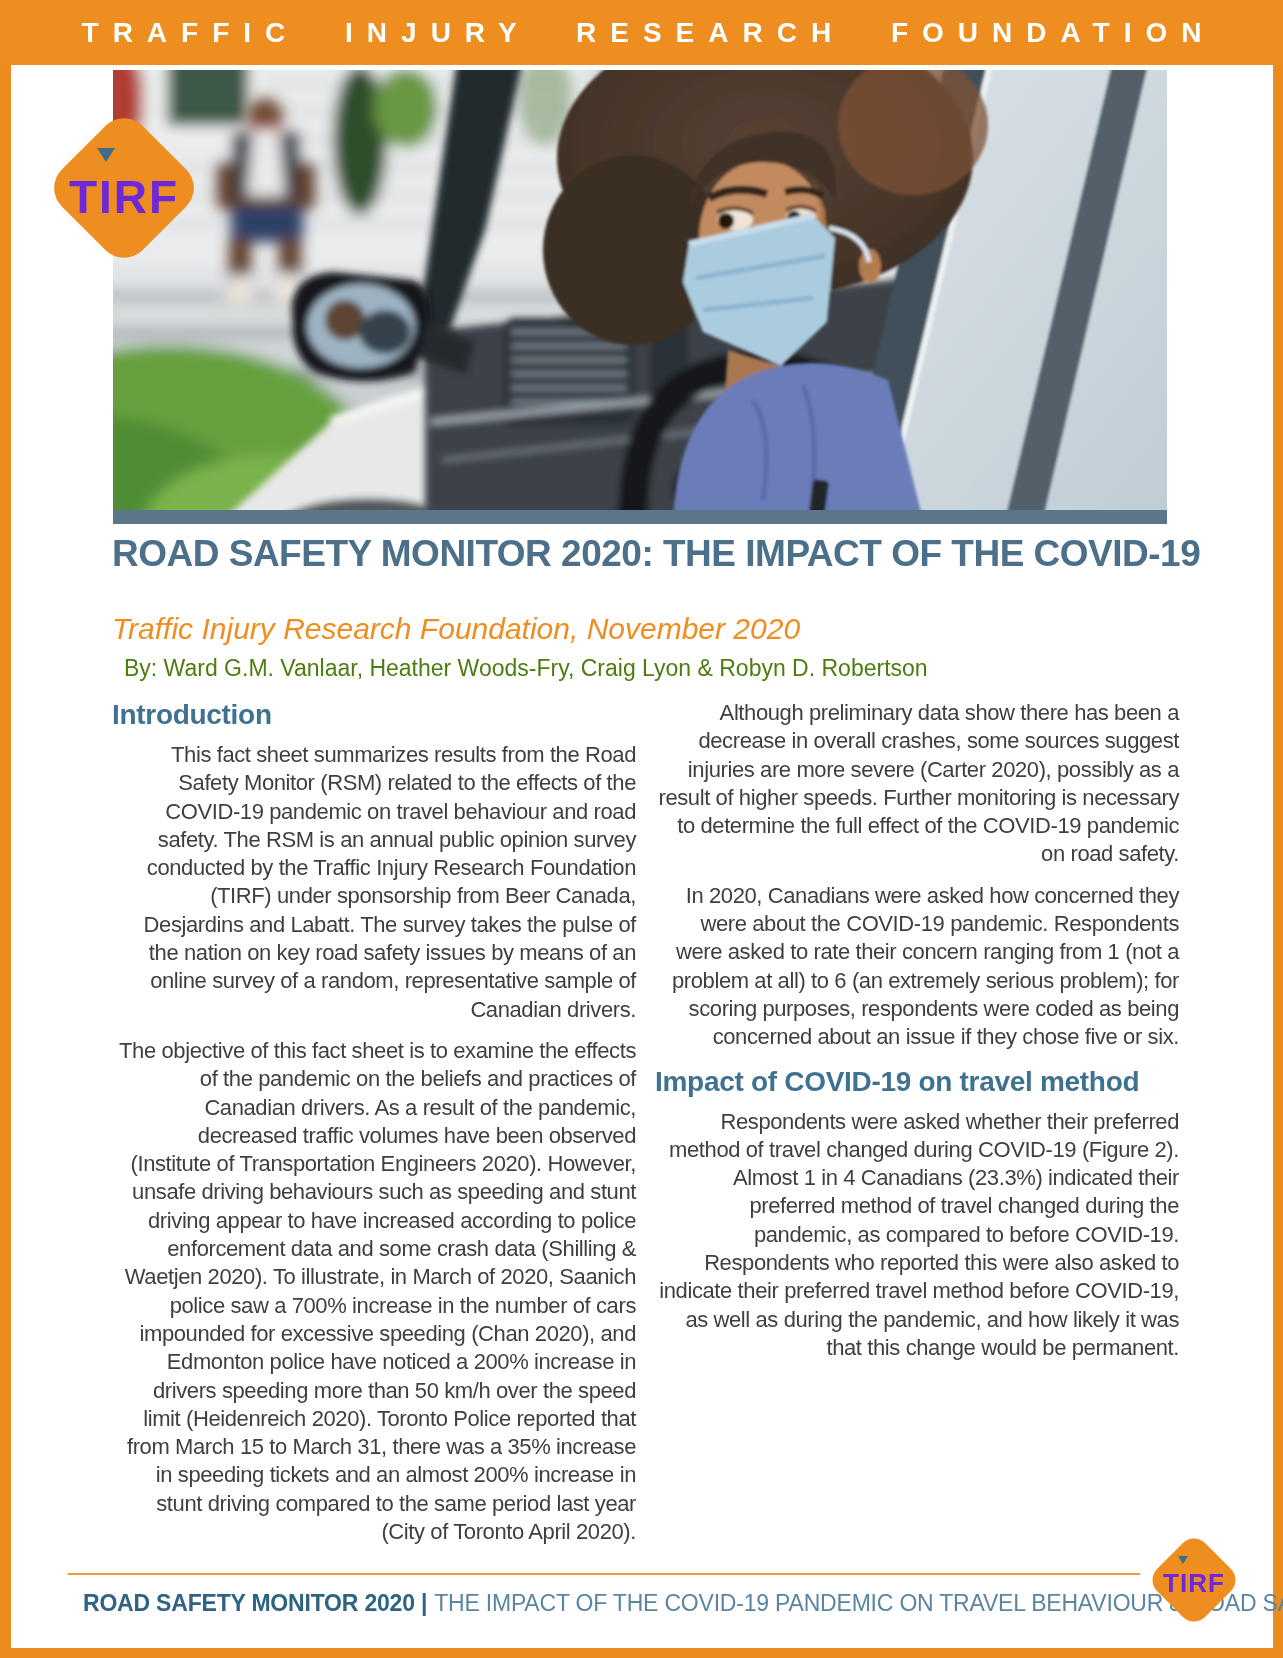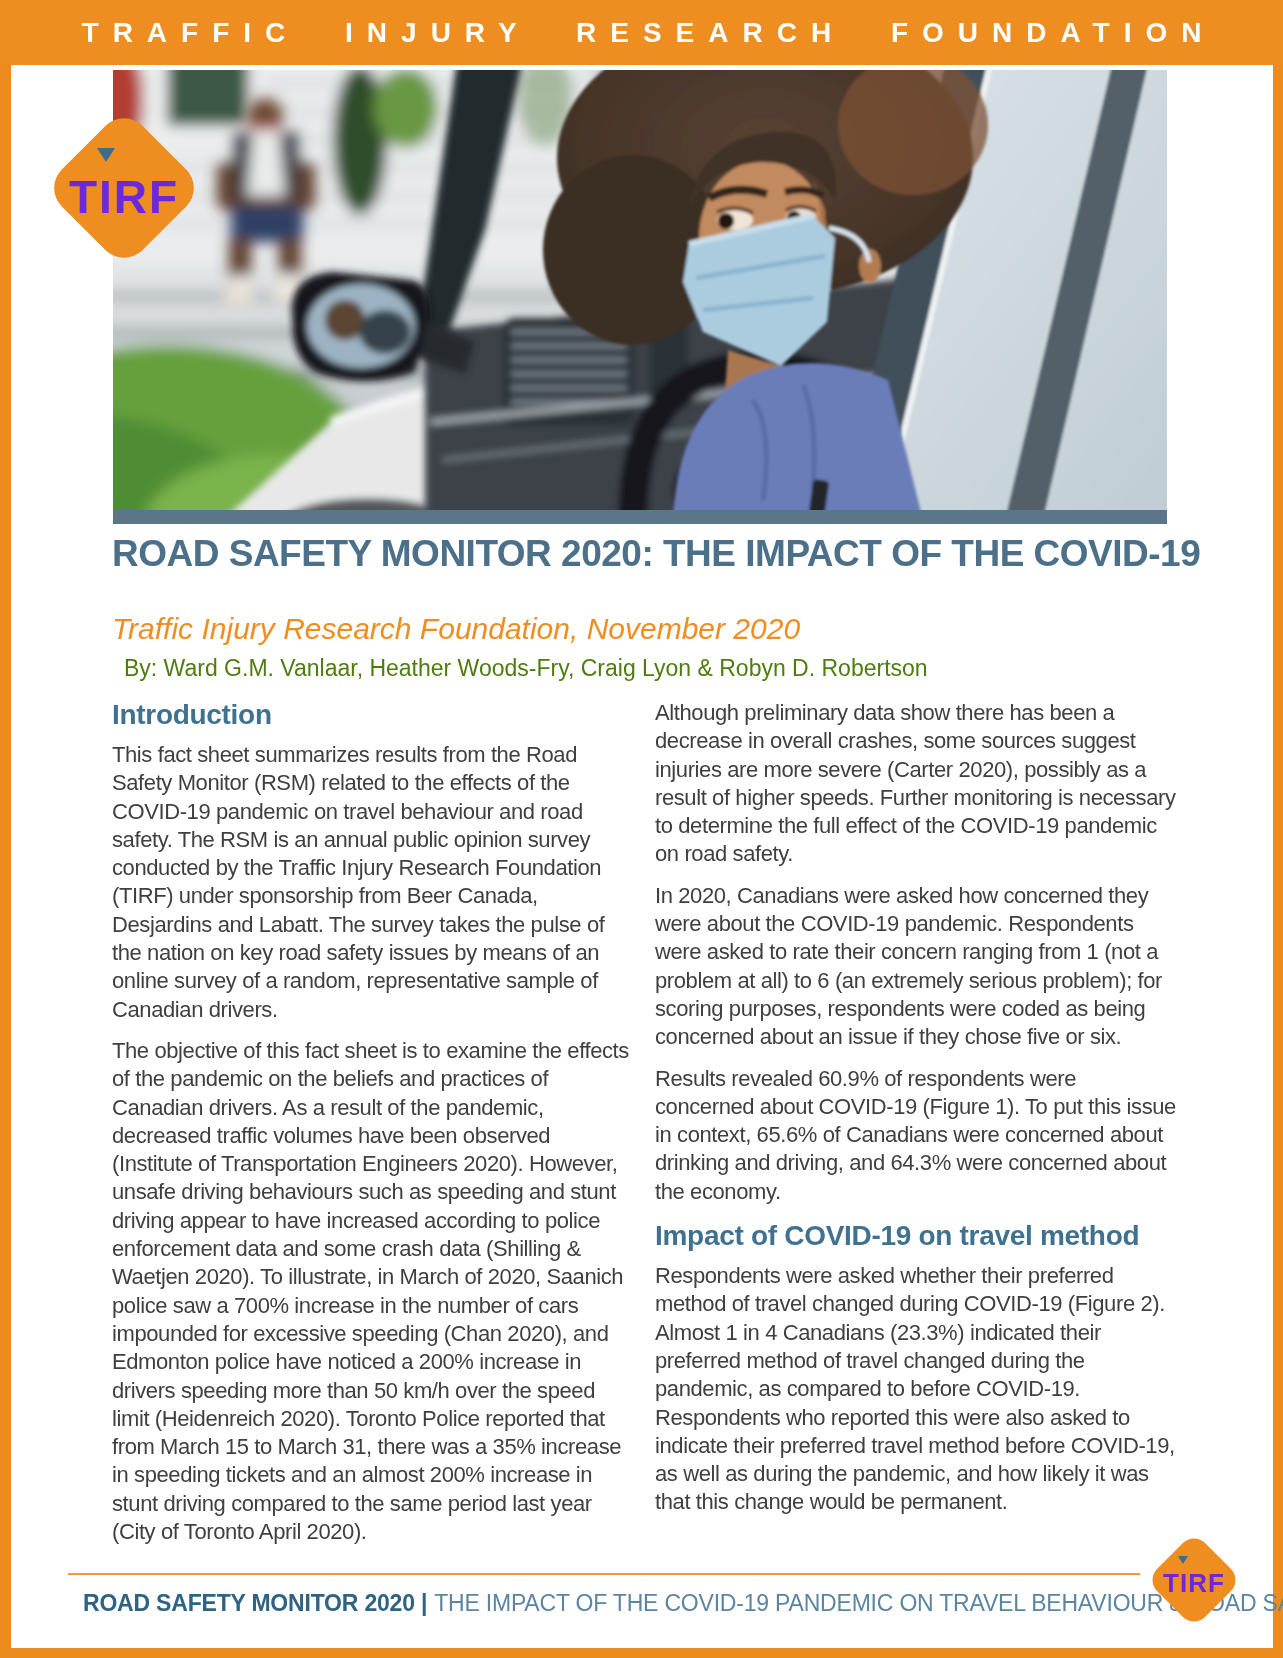--- a/index.html
+++ b/index.html
@@ -45,21 +45,21 @@
   .byline{position:absolute;left:112px;top:655px;color:#4d7c0f;font-size:23px;margin-left:12px;}
 
   
   .col{position:absolute;top:694px;width:524px;color:#3F3F3F;
     font-size:22px;line-height:28.3px;letter-spacing:-0.4px;}
   .col.left{left:112px;}
   .col.right{left:655px;top:699px;}
   .col h2{color:#3F7190;font-size:28px;line-height:30px;font-weight:bold;
     letter-spacing:-0.3px;margin:15px 0 11px 0;}
   .col h2:first-child{margin-top:6px;}
-  .col p{margin:0 0 13px 0;}
+  .col p{margin:0 0 13px 0;text-align:right;}
 
   
   .footer-rule{position:absolute;left:68px;top:1573px;width:1072px;height:2px;background:#F09A37;}
   .footer{position:absolute;left:68px;top:1590px;width:1090px;font-size:23px;
     letter-spacing:-0.2px;white-space:nowrap;}
   .footer .bold{color:#2E6384;font-weight:bold;margin-left:15px;}
   .footer .light{color:#5B85A0;margin-left:7px;}
 </style>
 </head>
 <body>
@@ -220,21 +220,20 @@
 
   <div class="col left">
     <h2>Introduction</h2>
     <p>This fact sheet summarizes results from the Road Safety Monitor (RSM) related to the effects of the COVID-19 pandemic on travel behaviour and road safety. The RSM is an annual public opinion survey conducted by the Traffic Injury Research Foundation (TIRF) under sponsorship from Beer Canada, Desjardins and Labatt. The survey takes the pulse of the nation on key road safety issues by means of an online survey of a random, representative sample of Canadian drivers.</p>
     <p>The objective of this fact sheet is to examine the effects of the pandemic on the beliefs and practices of Canadian drivers. As a result of the pandemic, decreased traffic volumes have been observed (Institute of Transportation Engineers 2020). However, unsafe driving behaviours such as speeding and stunt driving appear to have increased according to police enforcement data and some crash data (Shilling &amp; Waetjen 2020). To illustrate, in March of 2020, Saanich police saw a 700% increase in the number of cars impounded for excessive speeding (Chan 2020), and Edmonton police have noticed a 200% increase in drivers speeding more than 50 km/h over the speed limit (Heidenreich 2020). Toronto Police reported that from March 15 to March 31, there was a 35% increase in speeding tickets and an almost 200% increase in stunt driving compared to the same period last year (City of Toronto April 2020).</p>
   </div>
 
   <div class="col right">
     <p>Although preliminary data show there has been a decrease in overall crashes, some sources suggest injuries are more severe (Carter 2020), possibly as a result of higher speeds. Further monitoring is necessary to determine the full effect of the COVID-19 pandemic on road safety.</p>
     <p>In 2020, Canadians were asked how concerned they were about the COVID-19 pandemic. Respondents were asked to rate their concern ranging from 1 (not a problem at all) to 6 (an extremely serious problem); for scoring purposes, respondents were coded as being concerned about an issue if they chose five or six.</p>
-    <p>Results revealed 60.9% of respondents were concerned about COVID-19 (Figure 1). To put this issue in context, 65.6% of Canadians were concerned about drinking and driving, and 64.3% were concerned about the economy.</p>
     <h2>Impact of COVID-19 on travel method</h2>
     <p>Respondents were asked whether their preferred method of travel changed during COVID-19 (Figure 2). Almost 1 in 4 Canadians (23.3%) indicated their preferred method of travel changed during the pandemic, as compared to before COVID-19. Respondents who reported this were also asked to indicate their preferred travel method before COVID-19, as well as during the pandemic, and how likely it was that this change would be permanent.</p>
   </div>
 
   <div class="footer-rule"></div>
   <div class="footer">
     <span class="bold">ROAD SAFETY MONITOR 2020 |</span><span class="light">THE IMPACT OF THE COVID-19 PANDEMIC ON TRAVEL BEHAVIOUR &amp; ROAD SAFETY</span>
   </div>
 
   <div class="logo logo-bottom">

